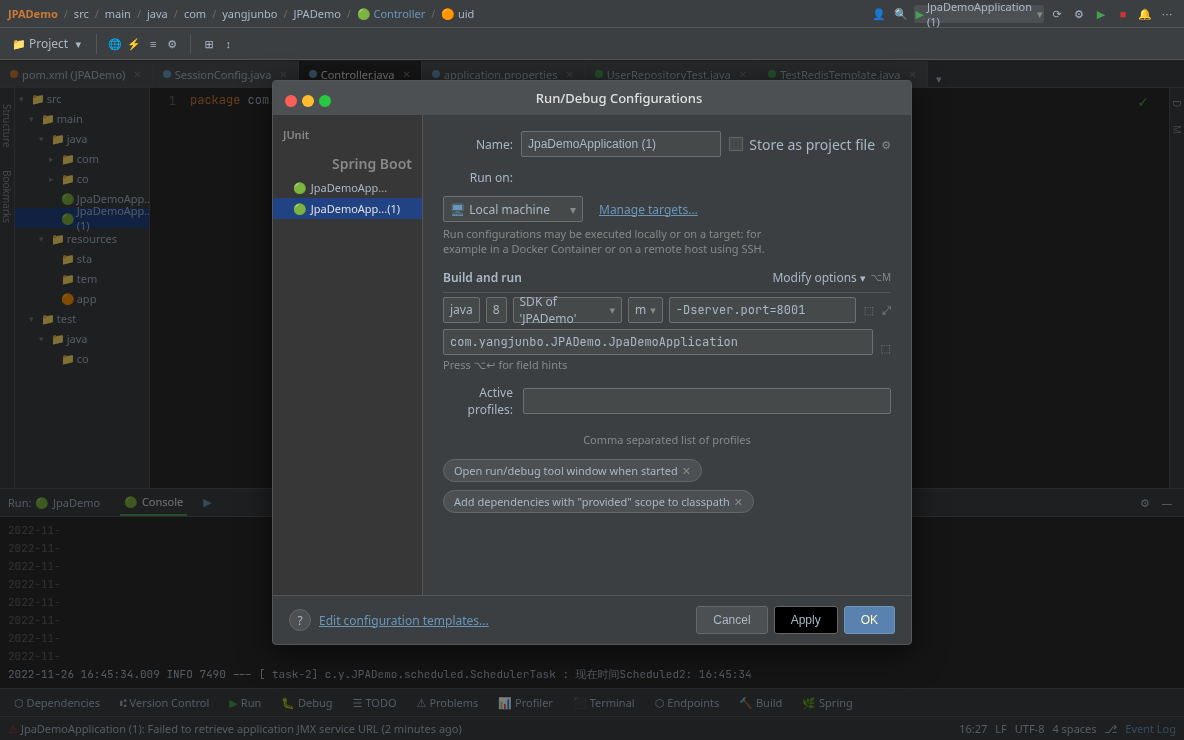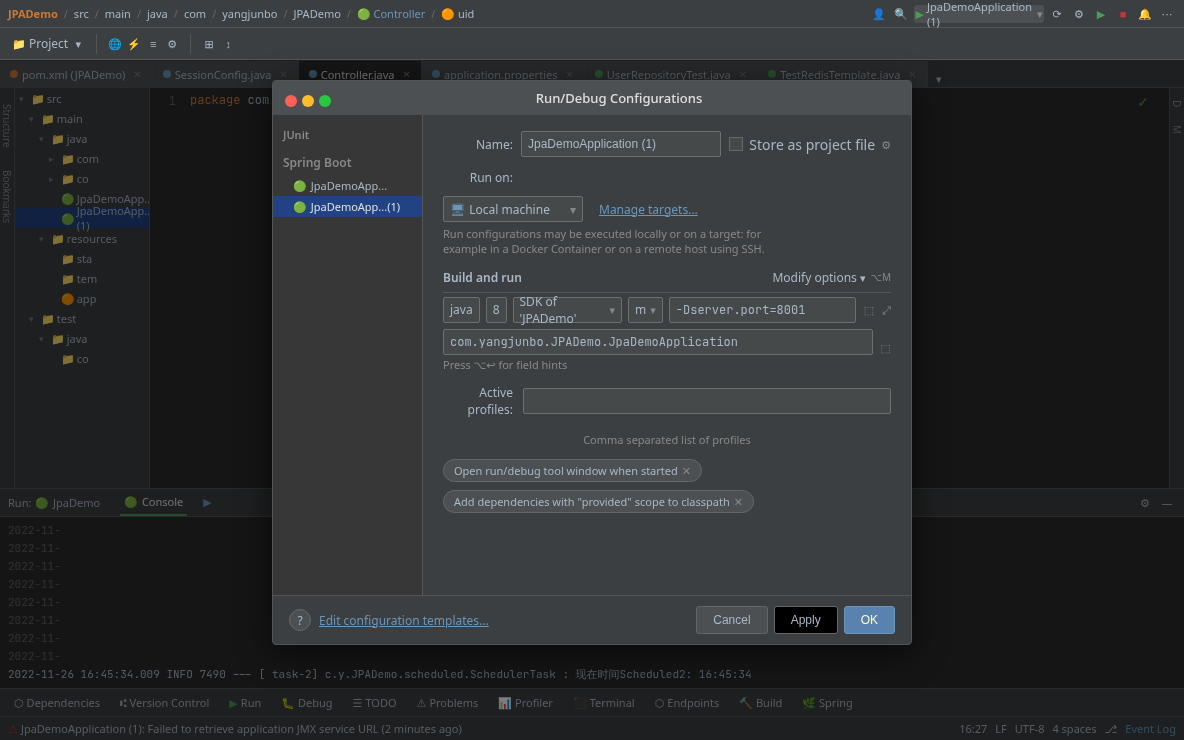--- a/index.html
+++ b/index.html
@@ -763,21 +763,21 @@
         <div class="modal-btn-yellow"></div>
         <div class="modal-btn-green"></div>
       </div>
       <div class="modal-title">Run/Debug Configurations</div>
     </div>
 
     <div style="display:flex;min-height:480px;">
 
       <div style="width:150px;background:#373737;border-right:1px solid #555;padding:8px 0;">
         <div style="padding:4px 10px;font-size:11px;color:#888;font-weight:600;">JUnit</div>
-        <div style="padding:4px 10px;font-size:12px;color:#888;font-weight:600;margin-top:4px;">Spring Boot</div>
+        <div style="padding:4px 10px;font-size:14px;color:#888;font-weight:600;margin-top:4px;text-align:right;">Spring Boot</div>
         <div style="padding:3px 10px 3px 20px;font-size:11px;color:#a9b7c6;cursor:pointer;display:flex;align-items:center;gap:4px;">
           <span style="color:#499c54;font-size:11px;">🟢</span>
           <span>JpaDemoApp...</span>
         </div>
         <div style="padding:3px 10px 3px 20px;font-size:11px;color:#e0e0e0;cursor:pointer;background:#214283;display:flex;align-items:center;gap:4px;">
           <span style="color:#499c54;font-size:11px;">🟢</span>
           <span>JpaDemoApp...(1)</span>
         </div>
       </div>
 

